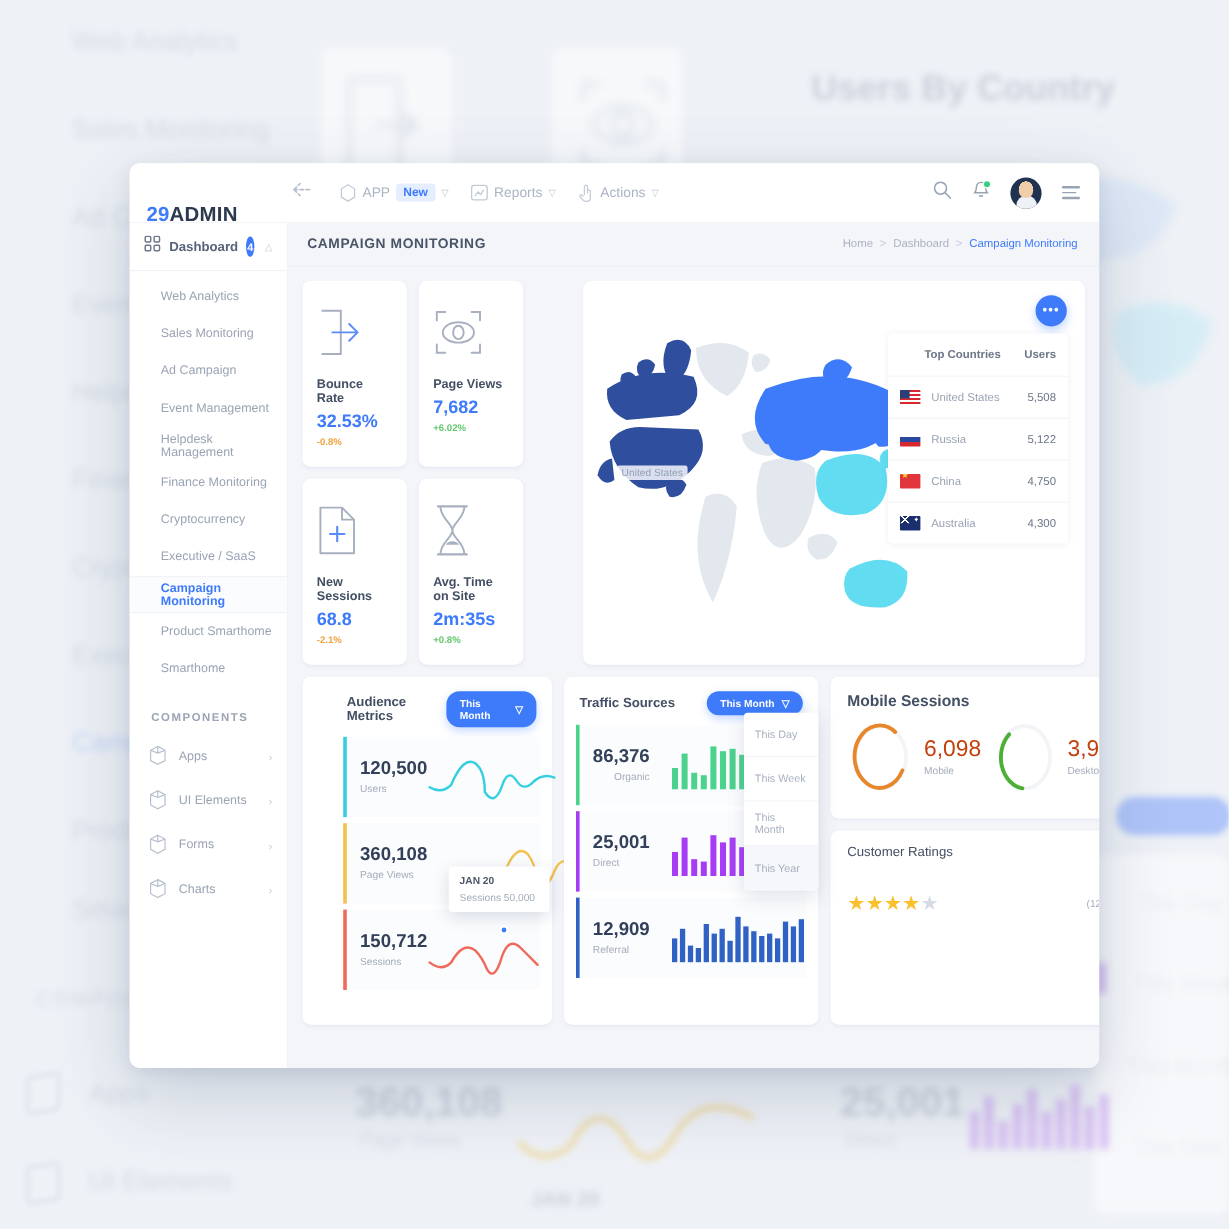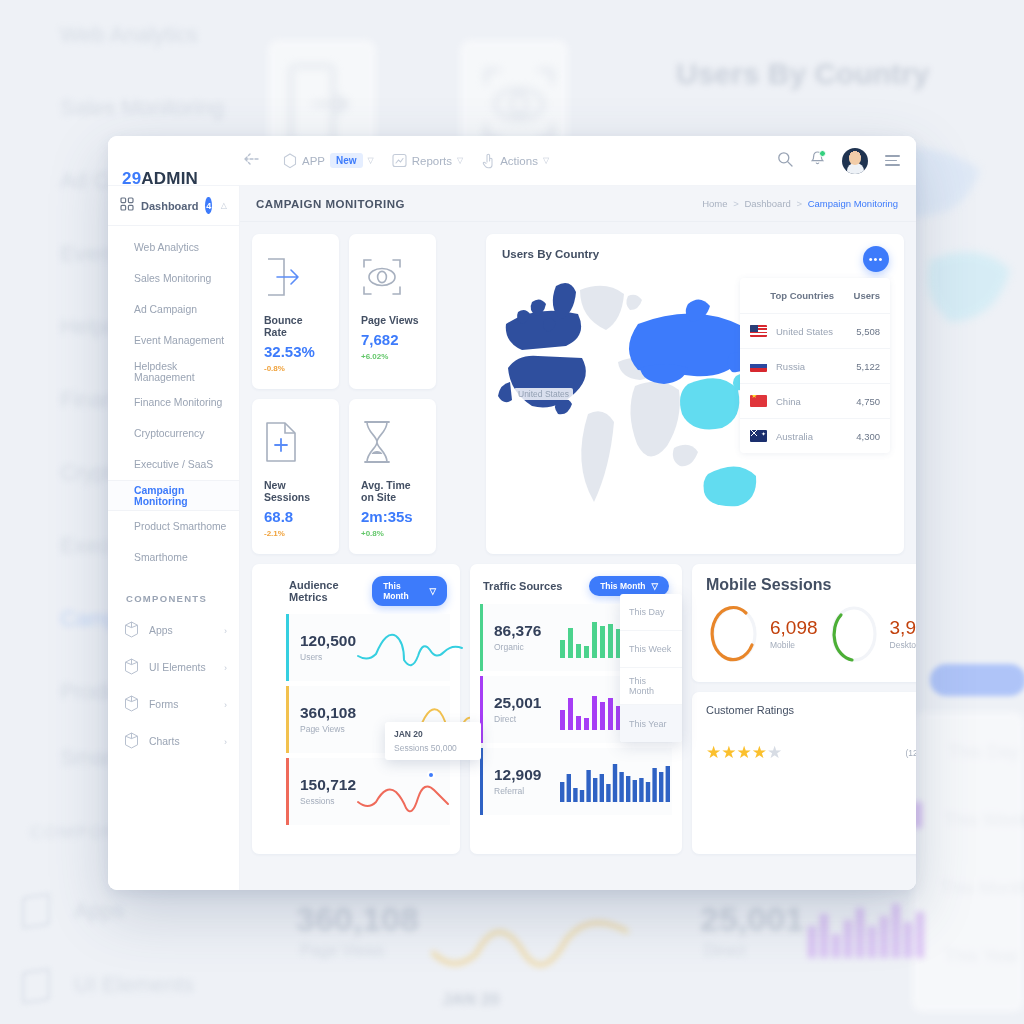--- a/index.html
+++ b/index.html
@@ -301,22 +301,22 @@
   .donut-unit{ display:flex; align-items:center; gap:8px;}
   .d-val{ font-size:19px; font-weight:400; color:#c2410c; line-height:1.1;}
   .d-lab{ font-size:8.5px; color:#a3acbb; margin-top:2px;}
   .stars { display:flex; align-items:center; margin-top:26px; }
   .star { font-size:17px; color:#fbc02d; letter-spacing:0px;}
   .star.off { color:#d7dce4; }
   .rate-count { margin-left:auto; font-size:8.5px; color:#a3acbb;}
 
   .tooltip {
     position:absolute;
-    left:96px; top:-36px;
-    width:96px;
+    left:85px; top:-36px;
+    width:84px;
     background:#fff;
     border-radius:3px;
     box-shadow:0 4px 14px rgba(70,90,130,.20);
     padding:7px 9px;
     z-index:30;
   }
   .tt-t { font-size:8.5px; font-weight:700; color:#4a5568;}
   .tt-s { font-size:8.5px; color:#a3acbb; margin-top:4px;}
   .tt-dot{
     position:absolute; left:42px; bottom:-19px;
@@ -618,21 +618,20 @@
                     </svg>
                 </div>
                 <div class="k-title">Avg. Time on Site</div>
                 <div class="k-val">2m:35s</div>
                 <div class="k-delta up">+0.8%</div>
               </div>
             </div>
           </div>
 
           <div class="card mapcard">
-            <h3>Users By Country</h3>
             <div class="dots-btn">•••</div>
 
             <div class="map-area">
               <svg width="290" height="270" viewBox="0 0 290 270">
 
                 <g fill="#e3e7ee">
                   <path d="M88 22 q26 -10 44 4 q-2 26 -18 36 q-26 -12 -26 -40z"></path>
                   <path d="M136 28 q8 -4 14 4 q-3 10 -12 10 q-6 -6 -2 -14z"></path>
                   <path d="M96 146 q16 -8 26 8 q-4 46 -20 80 q-22 -38 -6 -88z"></path>
                   <path d="M143 118 q26 -10 44 4 q4 30 -12 56 q-18 22 -30 -2 q-12 -32 -2 -58z"></path>
@@ -760,21 +759,21 @@
                 <span>▽</span>
               </div>
               <div class="dropdown">
                 <div class="dd-item">This Day</div>
                 <div class="dd-item">This Week</div>
                 <div class="dd-item">This Month</div>
                 <div class="dd-item sel">This Year</div>
               </div>
             </div>
 
-            <div class="metric-row" style="border-left-color:#4bd38d;">
+            <div class="metric-row" style="border-left-color:#4bd38d;text-align:right;">
               <div>
                 <div class="m-val">86,376</div>
                 <div class="m-lab">Organic</div>
               </div>
               <div class="m-graph">
                 <svg width="112" height="44" viewBox="0 0 112 44">
                   <g fill="#4bd38d">
                     <rect x="0" y="26" width="5" height="18"></rect>
                       <rect x="8" y="14" width="5" height="30"></rect>
                     <rect x="16" y="30" width="5" height="14"></rect>
@@ -845,21 +844,21 @@
                       <rect x="99" y="14" width="4.4" height="30"></rect>
                     <rect x="105.6" y="8" width="4.4" height="36"></rect>
                   </g>
                 </svg>
               </div>
             </div>
           </div>
 
           <div class="rightcol">
             <div class="panel mobile">
-              <h3 style="font-size:16px;color:#434f63;font-weight:600;">Mobile Sessions</h3>
+              <h3 style="font-size:13px;color:#434f63;font-weight:600;">Mobile Sessions</h3>
               <div class="donuts">
                 <div class="donut-unit">
                   <svg width="56" height="60" viewBox="0 0 56 60">
                     <ellipse cx="28" cy="30" rx="21" ry="26" fill="none" stroke="#f2f4f8" stroke-width="3.2"></ellipse>
                     <path d="M40 9 a21 26 0 1 0 6 32" fill="none" stroke="#e8862a" stroke-width="3.2" stroke-linecap="round"></path>
                   </svg>
                   <div>
                     <div class="d-val">6,098</div>
                     <div class="d-lab">Mobile</div>
                   </div>

